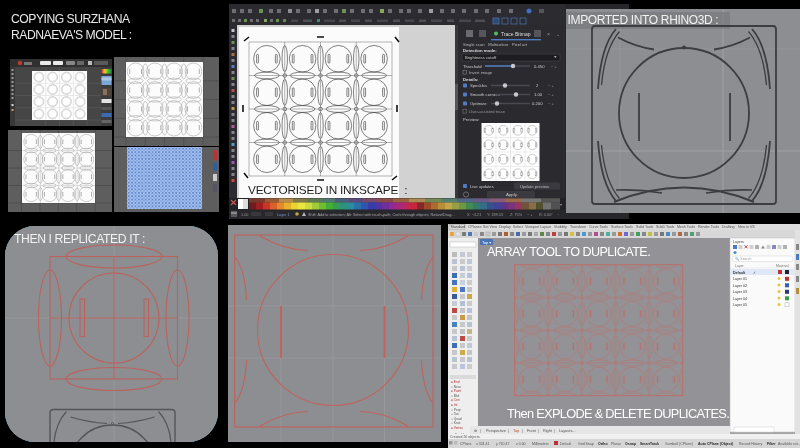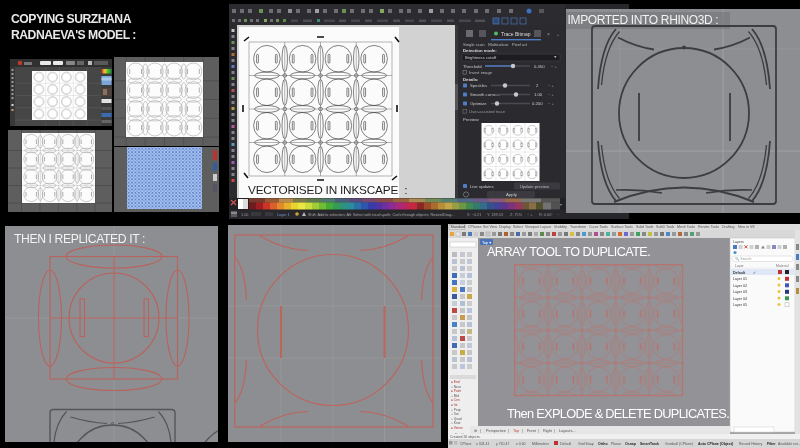--- a/index.html
+++ b/index.html
@@ -1,18 +1,18 @@
 <!DOCTYPE html>
 <html><head><meta charset="utf-8">
 <style>
 html,body{margin:0;padding:0;background:#000;}
 #page{position:relative;width:800px;height:448px;background:#000;overflow:hidden;
   font-family:"Liberation Sans",sans-serif;}
 .abs{position:absolute;}
-.cap{color:#e8e8e8;font-weight:bold;letter-spacing:0.2px;}
+.cap{color:#e8e8e8;font-weight:normal;letter-spacing:0.2px;}
 </style></head>
 <body>
 <div id="page">
 
 <div class="abs cap" style="left:11px;top:12px;font-size:12.2px;line-height:15.5px;letter-spacing:-0.5px;">COPYING SURZHANA<br>RADNAEVA'S MODEL :</div>
 
 <div class="abs" style="left:10px;top:59px;width:102px;height:67px;background:#464646;overflow:hidden;">
 
   <div class="abs" style="left:0;top:0;width:102px;height:8px;background:#303030;"></div>
   <div class="abs" style="left:8px;top:2px;width:4px;height:4px;background:#c0392b;border-radius:1px;"></div>
@@ -680,21 +680,21 @@
     <path d="M52 192 Q37 175 34 132" stroke-width="1.8"></path>
     <path d="M55.5 189.5 Q41 173 37.5 136" stroke-width="1.3"></path>
 
     <path d="M188 192 Q203 175 206 132" stroke-width="1.8"></path>
     <path d="M184.5 189.5 Q199 173 202.5 136" stroke-width="1.3"></path>
   </g>
   <text x="3.5" y="14.8" font-family="Liberation Sans, sans-serif" font-size="12" letter-spacing="-0.35" fill="#f2f2f2">IMPORTED INTO RHINO3D :</text>
 </svg>
 </div>
 
-<div class="abs" style="left:5px;top:226px;width:213px;height:216px;background:#7dd3fc;overflow:hidden;">
+<div class="abs" style="left:5px;top:226px;width:213px;height:216px;background:#7dd3fc;overflow:hidden;border-radius:30px;">
 <svg class="abs" style="left:0;top:0;" width="213" height="216" viewBox="0 0 213 216">
   <rect width="213" height="216" fill="#8d8e91"></rect>
   <g stroke="#97989c" stroke-width="1">
     <line x1="109" y1="0" x2="109" y2="216"></line>
           <line x1="0" y1="92" x2="213" y2="92"></line>
   </g>
 
   <g fill="none" stroke="#ba625c" stroke-width="1.1">
     <rect x="45" y="30.5" width="127.5" height="122.5"></rect>
     <circle cx="109" cy="92" r="45"></circle>

